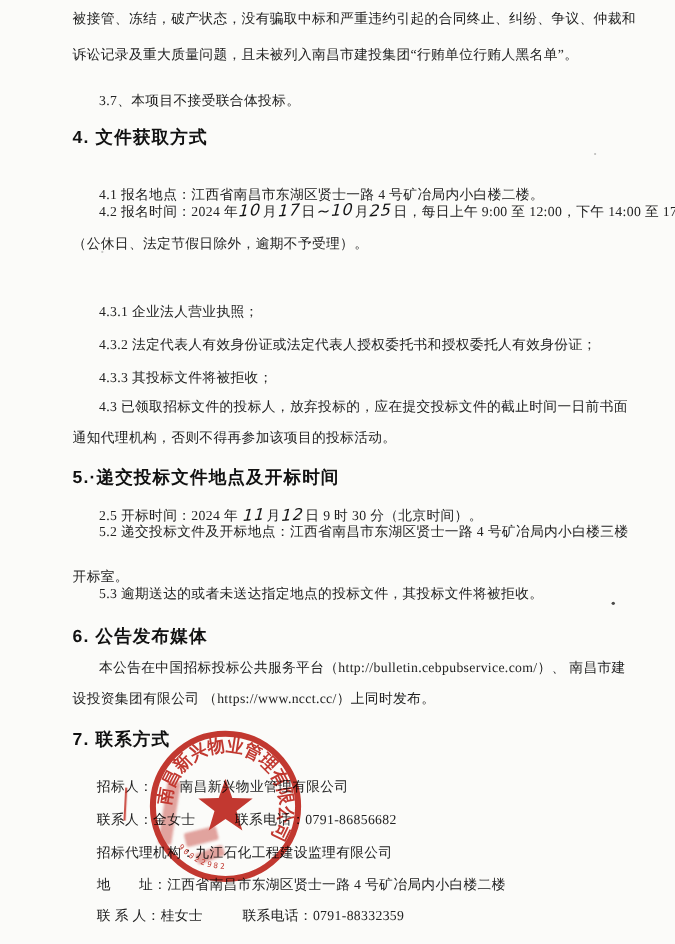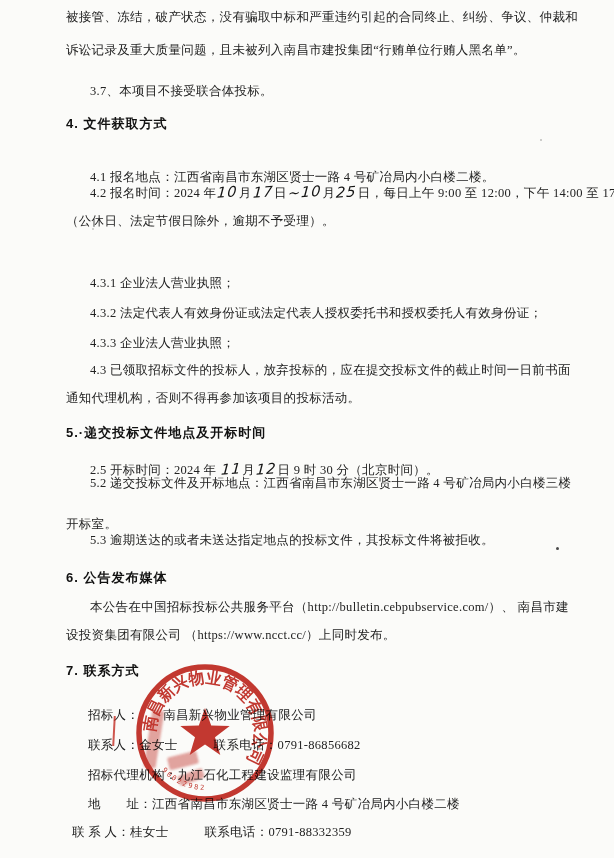--- a/index.html
+++ b/index.html
@@ -16,21 +16,21 @@
     position:absolute;
     white-space:nowrap;
     font-size:12.5px;
     letter-spacing:0.3px;
     line-height:1.25;
     color:#222;
   }
   .hd{
     font-family:"Liberation Sans","DejaVu Sans",sans-serif;
     font-weight:700;
-    font-size:13px;
+    font-size:16px;
     letter-spacing:1px;
     color:#111;
   }
   .hand{
     display:inline-block;
     font-family:"DejaVu Sans",sans-serif;
     font-style:italic;
     font-size:14.5px;
     letter-spacing:1px;
     transform:rotate(-4deg) skewX(-8deg);
@@ -94,21 +94,21 @@
   <div class="ln" style="left:90px;top:84px;">3.7、本项目不接受联合体投标。</div>
 
   <div class="ln hd" style="left:66px;top:116px;">4. 文件获取方式</div>
   <div class="ln" style="left:90px;top:153px;margin-top:17px;">4.1 报名地点：江西省南昌市东湖区贤士一路 4 号矿冶局内小白楼二楼。</div>
   <div class="ln" style="left:90px;top:183px;">
     <span>4.2 报名时间：2024 年</span><span class="hand">10</span><span>月</span><span class="hand">17</span><span>日</span><span class="hand">~10</span><span>月</span><span class="hand">25</span><span>日，每日上午 9:00 至 12:00，下午 14:00 至 17:00</span>
   </div>
   <div class="ln" style="left:66px;top:214px;">（公休日、法定节假日除外，逾期不予受理）。</div>
   <div class="ln" style="left:90px;top:276px;">4.3.1 企业法人营业执照；</div>
   <div class="ln" style="left:90px;top:306px;">4.3.2 法定代表人有效身份证或法定代表人授权委托书和授权委托人有效身份证；</div>
-  <div class="ln" style="left:90px;top:336px;">4.3.3 企业法人营业执照；</div>
+  <div class="ln" style="left:90px;top:336px;">4.3.3 其投标文件将被拒收；</div>
   <div class="ln" style="left:90px;top:363px;">4.3 已领取招标文件的投标人，放弃投标的，应在提交投标文件的截止时间一日前书面</div>
   <div class="ln" style="left:66px;top:391px;">通知代理机构，否则不得再参加该项目的投标活动。</div>
 
   <div class="ln hd" style="left:66px;top:425px;">5.·递交投标文件地点及开标时间</div>
   <div class="ln" style="left:90px;top:460px;">
     <span>2.5 开标时间：2024 年 </span><span class="hand">11</span><span>月</span><span class="hand">12</span><span>日  9 时 30 分（北京时间）。</span>
   </div>
   <div class="ln" style="left:90px;top:476px;">5.2 递交投标文件及开标地点：江西省南昌市东湖区贤士一路 4 号矿冶局内小白楼三楼</div>
   <div class="ln" style="left:66px;top:517px;">开标室。</div>
   <div class="ln" style="left:90px;top:533px;font-family:Liberation Serif, serif;">5.3 逾期送达的或者未送达指定地点的投标文件，其投标文件将被拒收。</div>
@@ -128,21 +128,21 @@
   </div>
 
   <div class="ln" style="left:88px;top:768px;">
     <span>招标代理机构：</span><span>九江石化工程建设监理有限公司</span>
   </div>
 
   <div class="ln" style="left:88px;top:797px;">
     <span>地　　址：</span><span>江西省南昌市东湖区贤士一路 4 号矿冶局内小白楼二楼</span>
   </div>
 
-  <div class="ln" style="left:72px;top:825px;">
+  <div class="ln" style="left:88px;top:825px;">
     <span>联 系 人：</span><span>桂女士</span><span class="gap-lg">联系电话：</span><span>0791-88332359</span>
   </div>
 
   <div class="stamp">
     <svg viewBox="0 0 142 142" width="142" height="142">
       <circle cx="71" cy="71" r="66" fill="none" stroke="#c0281f" stroke-width="5.5"></circle>
       <defs>
         <path id="arcP" d="M 22.7 84 A 50 50 0 1 1 119.3 84" fill="none"></path>
         <path id="digP" d="M 24.3 103.7 A 57 57 0 0 0 117.7 103.7" fill="none"></path>
       </defs>

